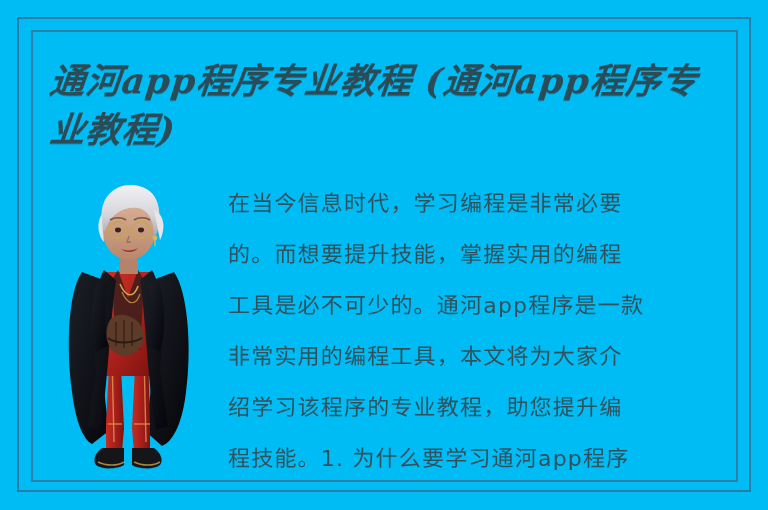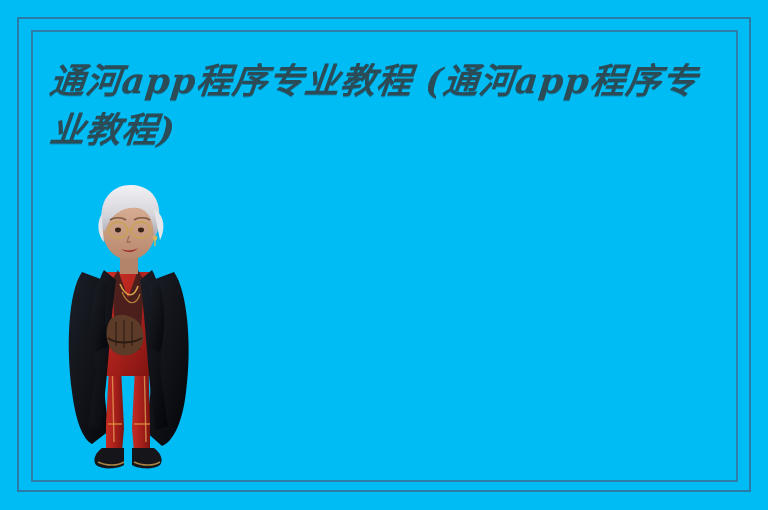--- a/index.html
+++ b/index.html
@@ -190,14 +190,22 @@
       <path d="M76 40 C80 37 88 37 92 40" stroke="#7a5a40" stroke-width="1.6" fill="none"></path>
 
       <path d="M71 56 L69 62 L73 62" stroke="#9c6f56" stroke-width="1.3" fill="none"></path>
       <path d="M63 69 C68 73 76 73 80 68 C76 71 67 71 63 69 Z" fill="#9e2a2a"></path>
 
       <circle cx="97" cy="58" r="2.4" fill="#d9b45c"></circle>
       <path d="M97 60 L97 66" stroke="#d9b45c" stroke-width="1.4"></path>
     </svg>
   </div>
 
+  <div class="body-copy">
+    <div class="copy-line">在当今信息时代，学习编程是非常必要</div>
+    <div class="copy-line">的。而想要提升技能，掌握实用的编程</div>
+    <div class="copy-line">工具是必不可少的。通河app程序是一款</div>
+    <div class="copy-line">非常实用的编程工具，本文将为大家介</div>
+    <div class="copy-line">绍学习该程序的专业教程，助您提升编</div>
+    <div class="copy-line">程技能。1. 为什么要学习通河app程序</div>
+  </div>
 
 </div>
 
 </body></html>

